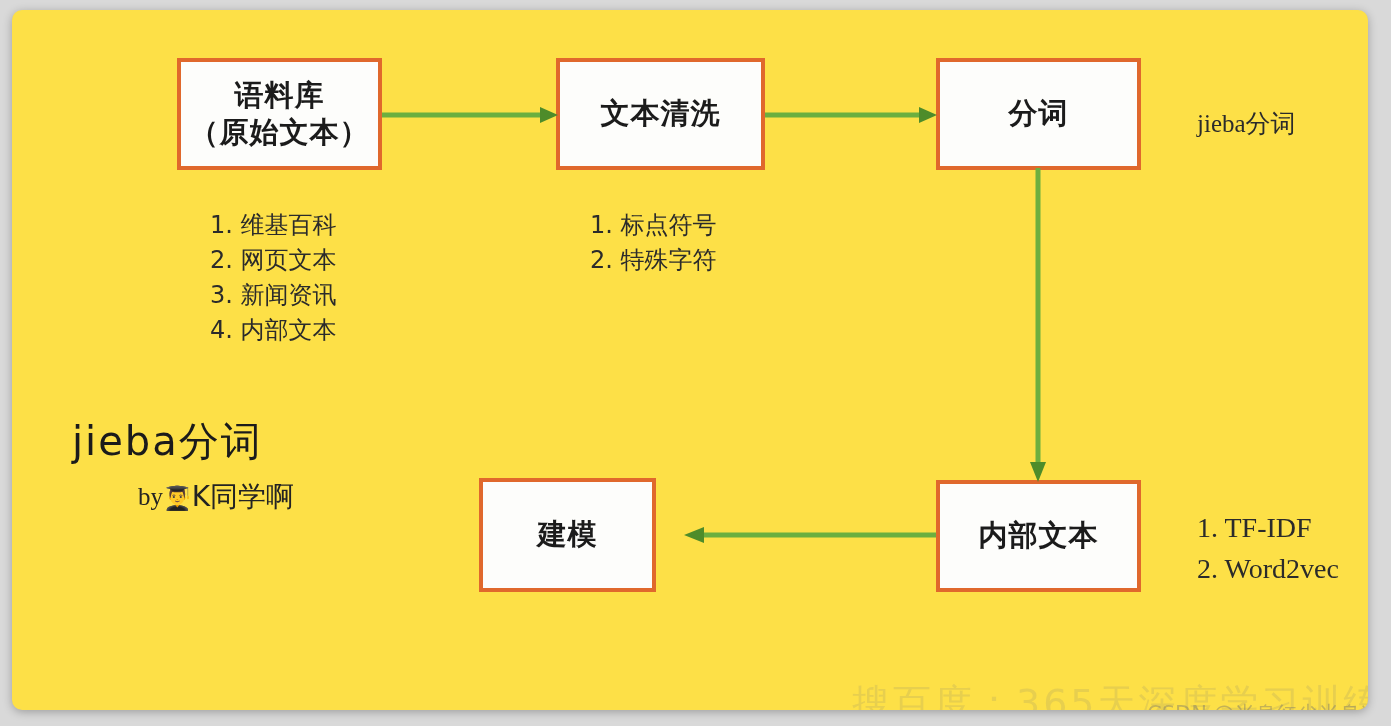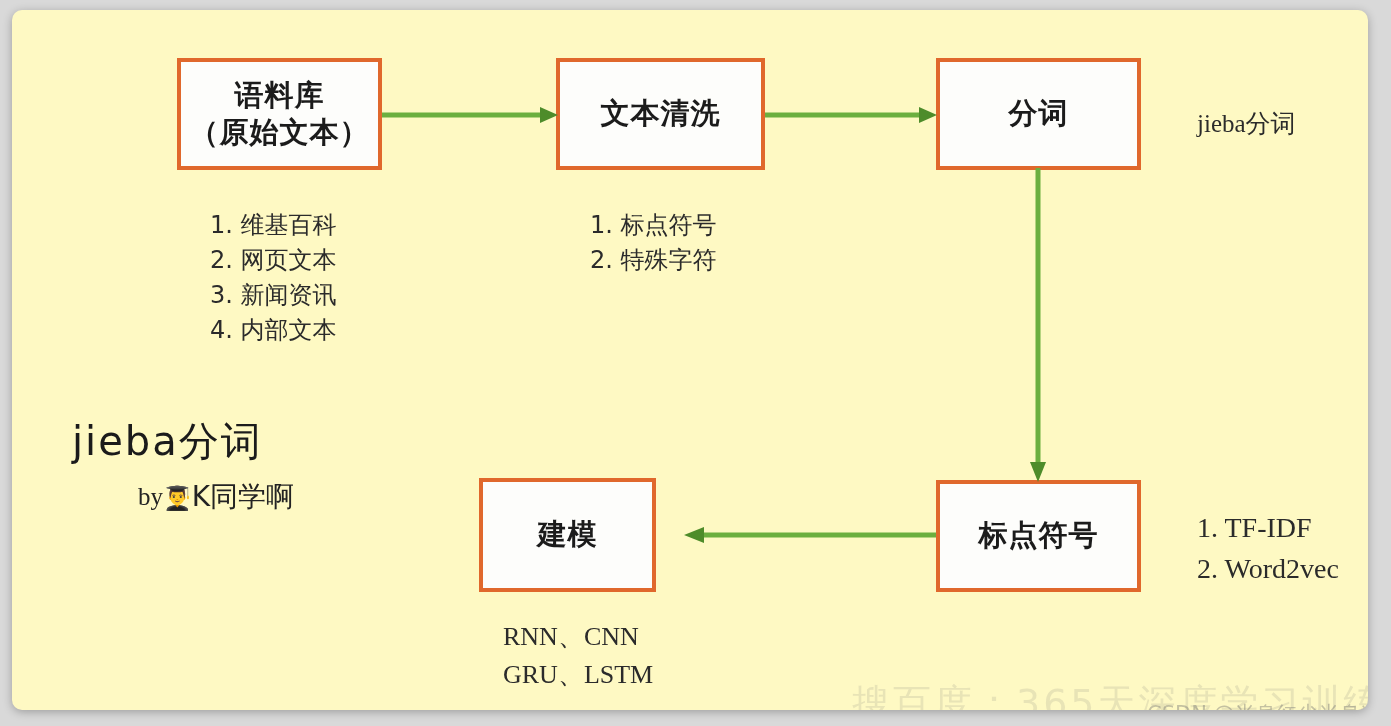--- a/index.html
+++ b/index.html
@@ -15,21 +15,21 @@
     overflow: hidden;
   }
 
   
   #card {
     position: absolute;
     left: 12px;
     top: 10px;
     width: 1356px;
     height: 700px;
-    background: #fef9c3;
+    background: #fde047;
     border-radius: 10px;
     box-shadow: 0 2px 10px rgba(0,0,0,0.28);
     overflow: hidden;
   }
 
   
   .node {
     position: absolute;
     box-sizing: border-box;
     border: 4px solid #e0682c;
@@ -142,21 +142,21 @@
 
   <div class="node" style="left:544px; top:48px; width:209px; height:112px;">
     <span class="node-label">文本清洗</span>
   </div>
 
   <div class="node" style="left:924px; top:48px; width:205px; height:112px;justify-content:center;">
     <span class="node-label">分词</span>
   </div>
 
   <div class="node" style="left:924px; top:470px; width:205px; height:112px;">
-    <span class="node-label">标点符号</span>
+    <span class="node-label">内部文本</span>
   </div>
 
   <div class="node" style="left:467px; top:468px; width:177px; height:114px;">
     <span class="node-label">建模</span>
   </div>
 
   <div class="arrow" style="left:370px; top:96px;">
     <svg width="176" height="18" viewBox="0 0 176 18">
       <line x1="0" y1="9" x2="162" y2="9" stroke="#6caf3f" stroke-width="5"></line>
       <polygon points="176,9 158,1 158,17" fill="#4e8c2a"></polygon>
@@ -190,22 +190,20 @@
 4. 内部文本</div>
 
   <div class="ann ann-cjk" style="left:578px; top:198px;">1. 标点符号
 2. 特殊字符</div>
 
   <div class="ann" style="left:1185px; top:96px; font-size:25px;">jieba分词</div>
 
   <div class="ann" style="left:1185px; top:498px; font-size:28px;">1. TF-IDF
 2. Word2vec</div>
 
-  <div class="ann" style="left:491px; top:608px; font-size:26px;">RNN、CNN
-GRU、LSTM</div>
 
   <div id="title-block">
     <div id="diagram-title">jieba分词</div>
     <div id="byline">
       <span class="by-word">by</span>
       <span class="grad-emoji">👨‍🎓</span>
       <span class="by-name">K同学啊</span>
     </div>
   </div>
 

